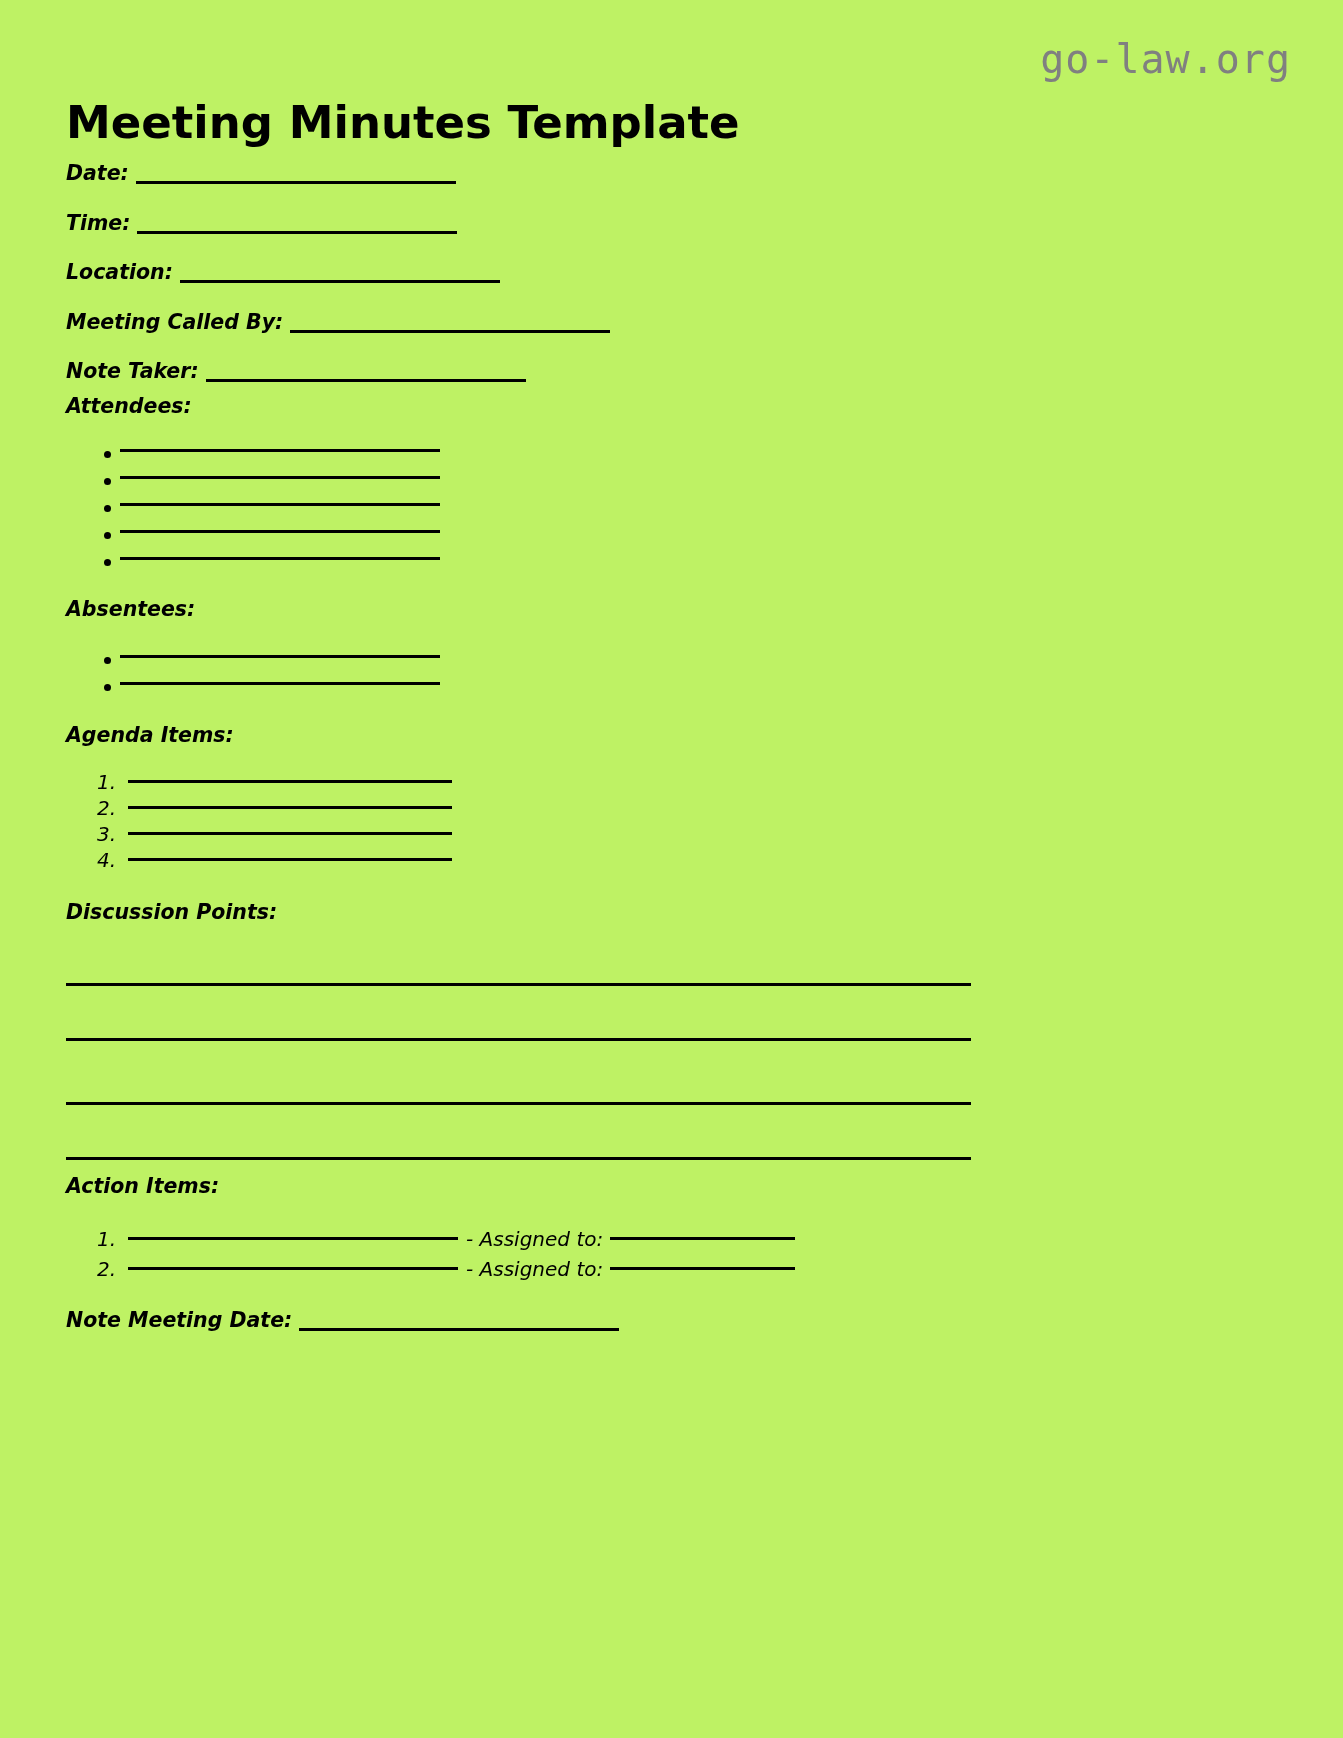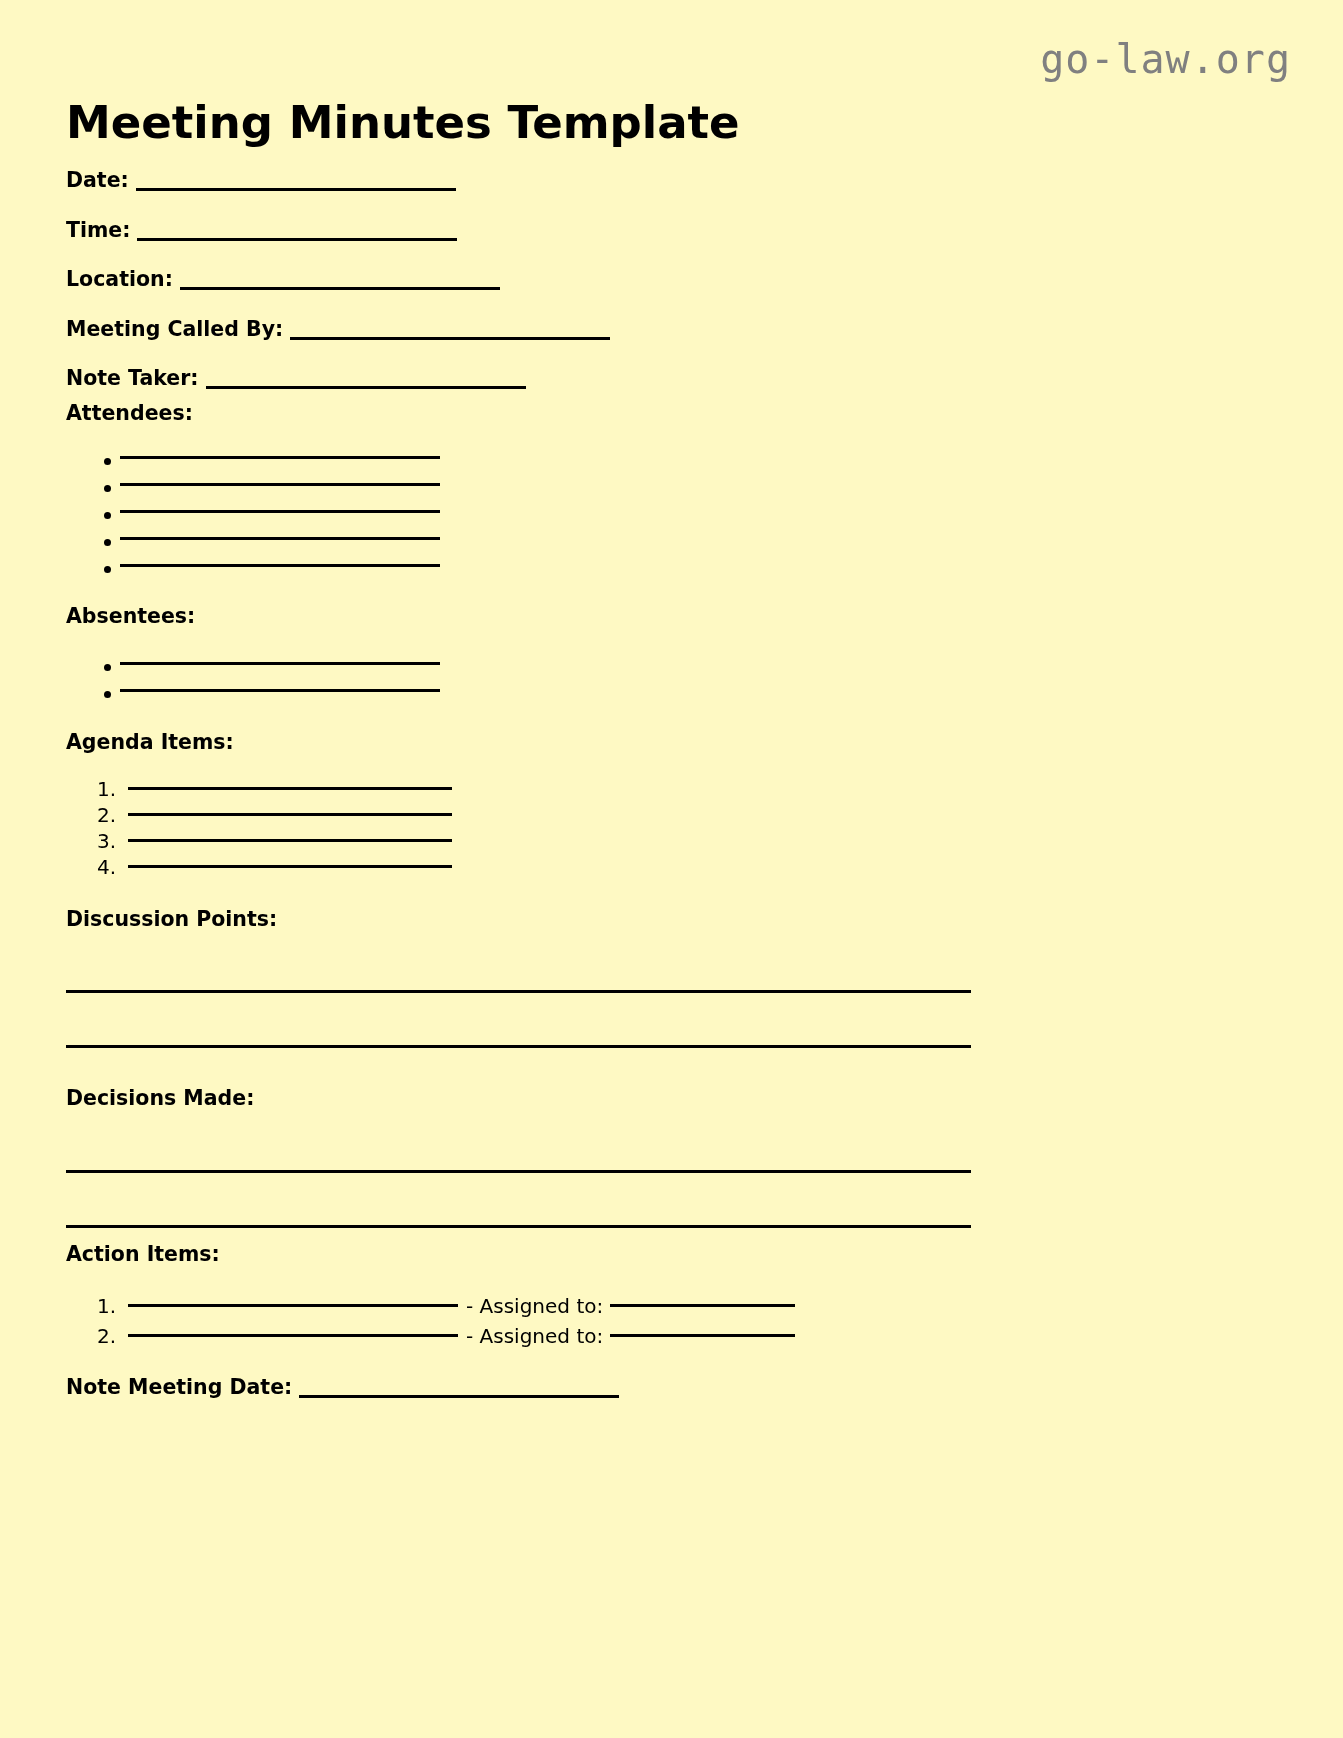--- a/index.html
+++ b/index.html
@@ -4,21 +4,21 @@
 <style>
   html, body {
     margin: 0;
     padding: 0;
     background: #ffffff;
   }
   .page {
     position: relative;
     width: 1343px;
     height: 1738px;
-    background: #fef9c3;
+    background: #bef264;
     font-family: "DejaVu Sans", sans-serif;
     color: #000000;
     overflow: hidden;
     box-sizing: border-box;
   }
 
   
   .watermark {
     position: absolute;
     top: 36px;
@@ -38,22 +38,23 @@
     font-size: 45px;
     font-weight: bold;
     letter-spacing: 0px;
     white-space: nowrap;
   }
 
   
   .content {
     position: absolute;
     left: 66px;
-    top: 170px;
+    top: 163px;
     width: 1210px;
+    font-style: italic;
   }
 
   .field-row {
     font-size: 20.5px;
     font-weight: bold;
     line-height: 1;
     margin-bottom: 28.5px;
     white-space: nowrap;
   }
   .field-row .label { font-weight: bold; }
@@ -224,21 +225,20 @@
       <li><span class="num">1.</span><span class="rule-num"></span></li>
       <li><span class="num">2.</span><span class="rule-num"></span></li>
       <li><span class="num">3.</span><span class="rule-num"></span></li>
       <li><span class="num">4.</span><span class="rule-num"></span></li>
     </ol>
 
     <div class="section-head">Discussion Points:</div>
     <div class="wide-rule" style="margin-top:61px"></div>
     <div class="wide-rule" style="margin-top:52px"></div>
 
-    <div class="section-head" style="margin-top:40px">Decisions Made:</div>
     <div class="wide-rule" style="margin-top:61px"></div>
     <div class="wide-rule" style="margin-top:52px"></div>
 
     <div class="section-head" style="margin-top:16px;margin-bottom:27px">Action Items:</div>
 
     <div class="action-row">
       <span class="num">1.</span><span class="rule-task"></span><span class="assigned">- Assigned to:</span><span class="rule-assignee"></span>
     </div>
 
     <div class="action-row" style="margin-bottom:26px">

